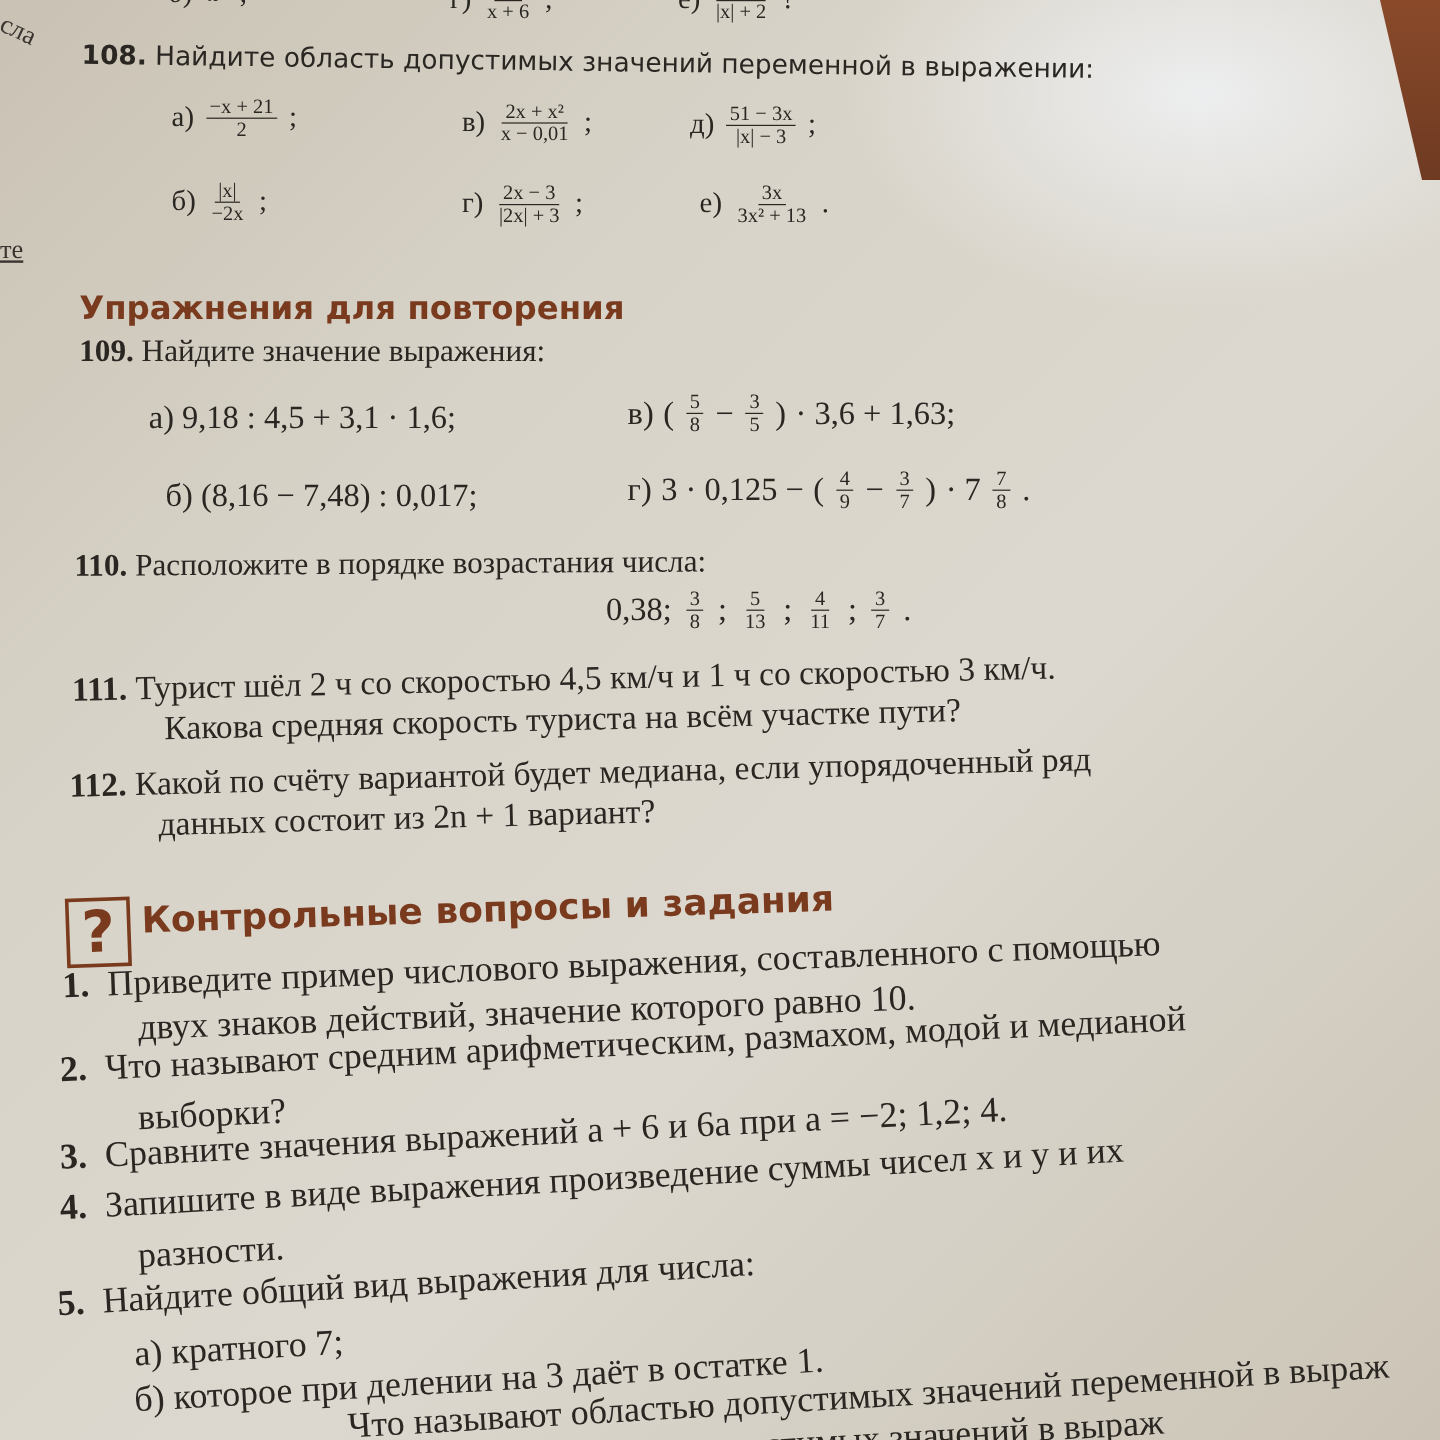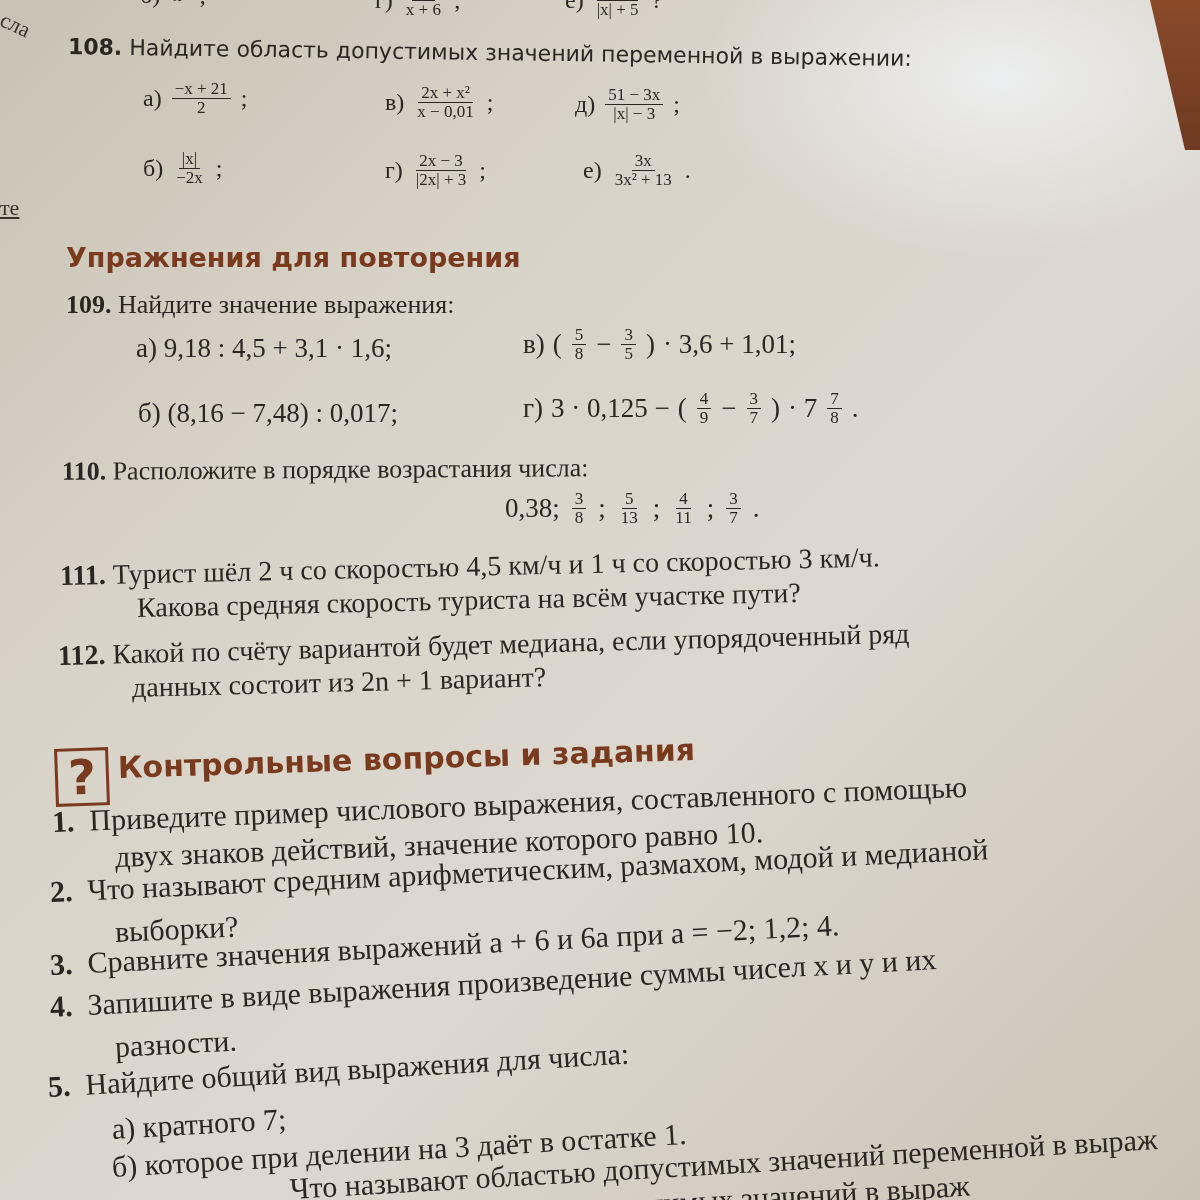--- a/index.html
+++ b/index.html
@@ -55,21 +55,21 @@
     <span class="frac">
         <span class="n">9x</span>
         <span class="d">x + 6</span>
       </span>
       <span>;</span>
   </div>
   <div class="opt" style="left:565px;top:-18px;">
     <span>е)</span>
     <span class="frac">
         <span class="n">x + 1</span>
-        <span class="d">|x| + 5</span>
+        <span class="d">|x| + 2</span>
       </span>
       <span>?</span>
   </div>
 
   <div class="line sans" style="left:68px;top:40px;font-size:22px;transform:rotate(0.8deg);">
     <span class="num">108.</span>
     <span>Найдите область допустимых значений переменной в выражении:</span>
   </div>
   <div class="opt" style="left:143px;top:80px;">
     <span>а)</span>
@@ -115,39 +115,39 @@
     <span>е)</span>
     <span class="frac">
         <span class="n">3x</span>
         <span class="d">3x² + 13</span>
       </span>
       <span>.</span>
   </div>
 
   <div class="line heading" style="left:66px;top:242px;text-align:right;">Упражнения для повторения</div>
 
-  <div class="line" style="left:66px;top:290px;font-size:26px;">
+  <div class="line" style="left:66px;top:278px;font-size:26px;">
     <span class="num">109.</span>
     <span>Найдите значение выражения:</span>
   </div>
-  <div class="line" style="left:136px;top:333px;">а) 9,18 : 4,5 + 3,1 · 1,6;</div>
+  <div class="line" style="left:124px;top:333px;">а) 9,18 : 4,5 + 3,1 · 1,6;</div>
   <div class="opt" style="left:523px;top:326px;font-size:27px;">
     <span>в)</span>
     <span>(</span>
       <span class="frac">
         <span class="n">5</span>
         <span class="d">8</span>
       </span>
       <span>−</span>
       <span class="frac">
         <span class="n">3</span>
         <span class="d">5</span>
       </span>
       <span>)</span>
-    <span>· 3,6 + 1,01;</span>
+    <span>· 3,6 + 1,63;</span>
   </div>
   <div class="line" style="left:138px;top:398px;font-family:Liberation Serif, serif;">б) (8,16 − 7,48) : 0,017;</div>
   <div class="opt" style="left:523px;top:390px;font-size:27px;">
     <span>г)</span>
     <span>3 · 0,125 −</span>
     <span>(</span>
       <span class="frac">
         <span class="n">4</span>
         <span class="d">9</span>
       </span>

